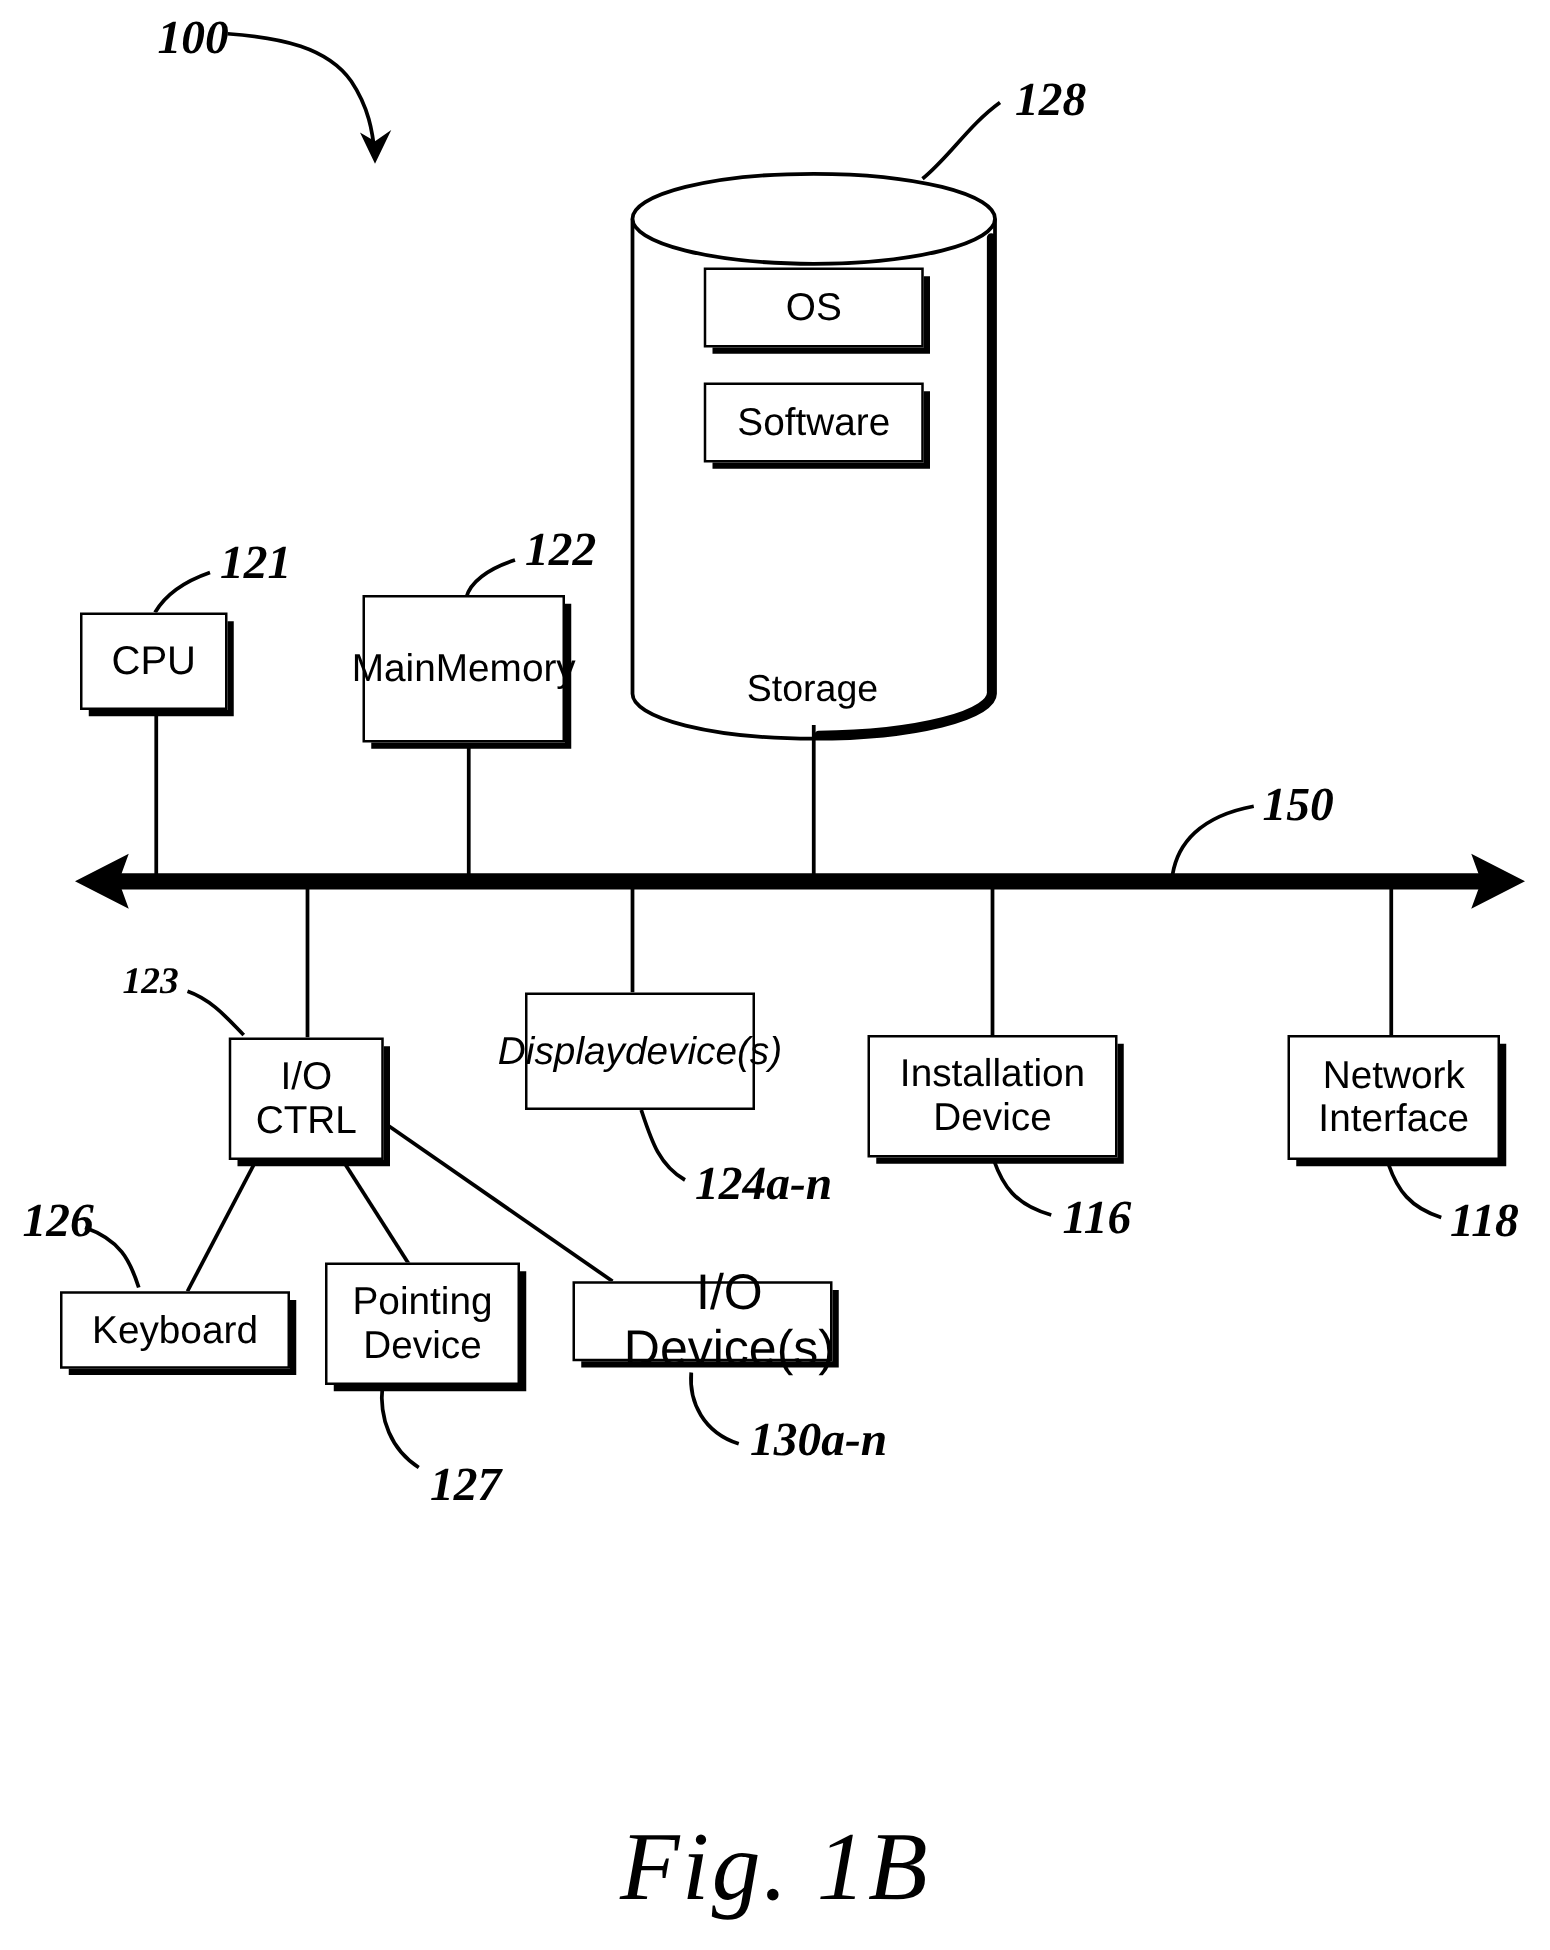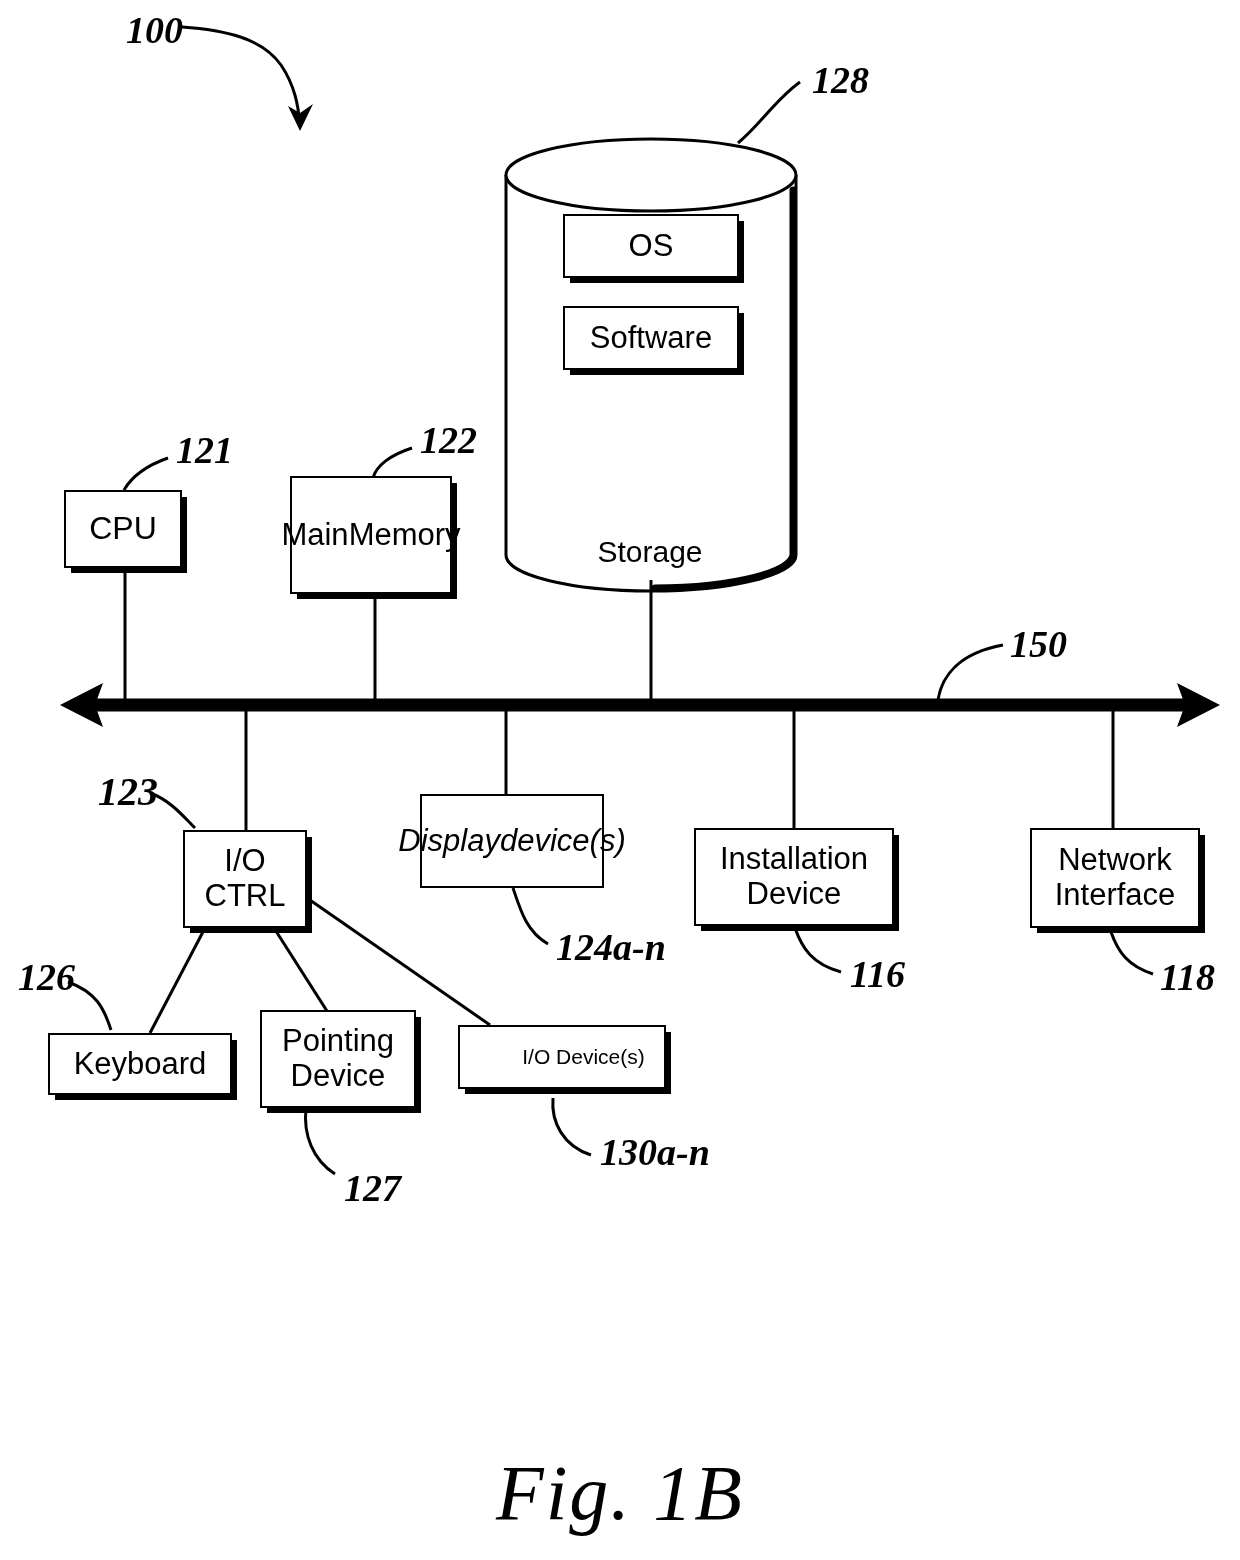--- a/index.html
+++ b/index.html
@@ -167,35 +167,35 @@
 
   <div class="box shadow" style="left:48px; top:1033px; width:184px; height:62px; font-size:31px;">
     <span>Keyboard</span>
   </div>
 
   <div class="box shadow" style="left:260px; top:1010px; width:156px; height:98px; font-size:31px; flex-direction:column;">
     <span>Pointing</span>
     <span>Device</span>
   </div>
 
-  <div class="box shadow" style="left:458px; top:1025px; width:208px; height:64px; font-size:21px;padding-left:43px;">
+  <div class="box shadow" style="left:458px; top:1025px; width:208px; height:64px; font-size:40px;padding-left:43px;">
     <span>I/O Device(s)</span>
   </div>
 
   <div class="ref" style="left:126px; top:8px; font-size:38px;">100</div>
 
   <div class="ref" style="left:812px; top:58px; font-size:38px;">128</div>
 
   <div class="ref" style="left:176px; top:428px; font-size:38px;">121</div>
 
   <div class="ref" style="left:420px; top:418px; font-size:38px;">122</div>
 
   <div class="ref" style="left:1010px; top:622px; font-size:38px;">150</div>
 
-  <div class="ref" style="left:98px; top:768px; font-size:40px;">123</div>
+  <div class="ref" style="left:98px; top:768px; font-size:30px;">123</div>
 
   <div class="ref" style="left:556px; top:925px; font-size:38px;">124a-n</div>
 
   <div class="ref" style="left:850px; top:952px; font-size:38px;">116</div>
 
   <div class="ref" style="left:1160px; top:955px; font-size:38px;text-align:center;">118</div>
 
   <div class="ref" style="left:18px; top:955px; font-size:38px;">126</div>
 
   <div class="ref" style="left:344px; top:1166px; font-size:38px;">127</div>

